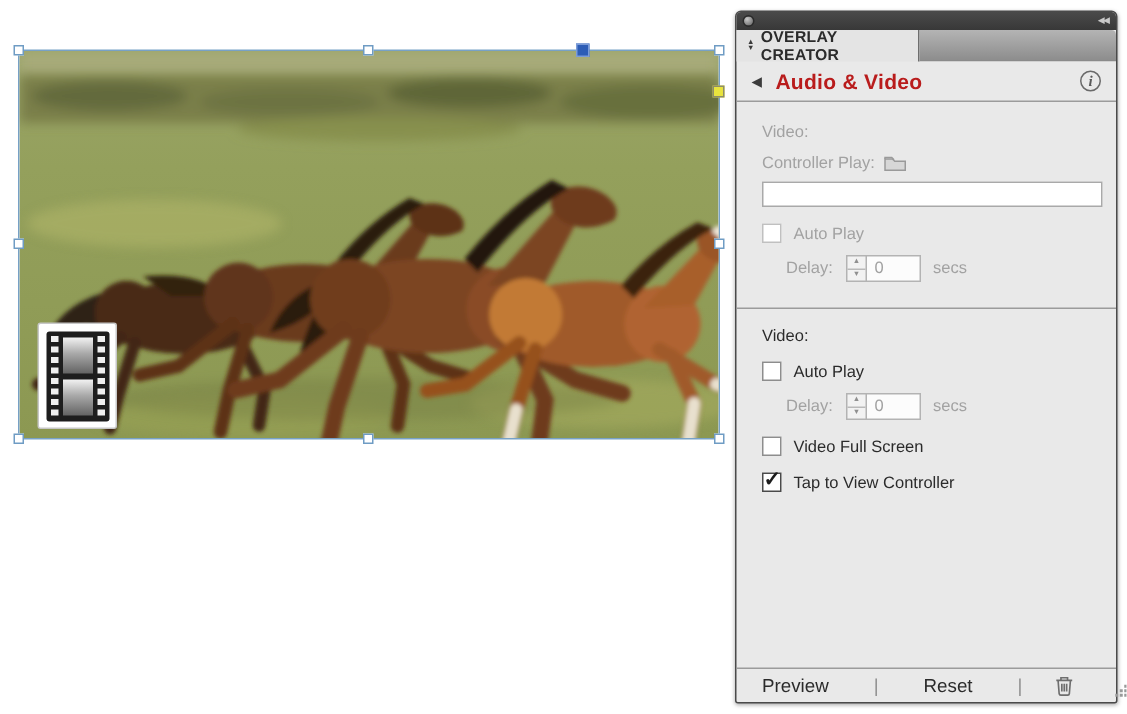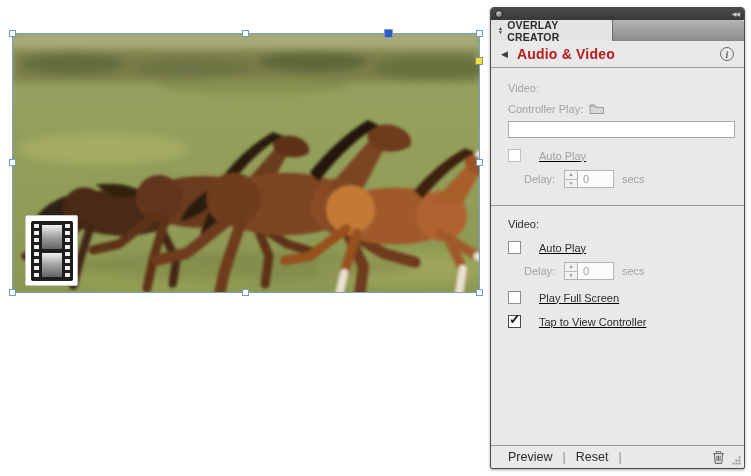--- a/index.html
+++ b/index.html
@@ -30,35 +30,35 @@
   .back-arrow{font-size:9px;color:#3c3c3c;margin-left:10px;cursor:pointer;}
   .sec-title{font-size:14px;font-weight:bold;color:#b91c1c;margin-left:9px;letter-spacing:.2px;}
   .info-btn{margin-left:auto;margin-right:10px;width:14px;height:14px;border:1px solid #6a6a6a;border-radius:50%;display:flex;align-items:center;justify-content:center;font-family:"Liberation Serif",serif;font-style:italic;font-weight:bold;font-size:10px;color:#5a5a5a;box-sizing:border-box;}
 
   .pbody{position:absolute;left:0;top:60px;right:0;bottom:22px;font-size:11px;}
   .dis{color:#a2a2a2;} .en{color:#2b2b2b;}
   .row{display:flex;align-items:center;}
   .lbl-audio{margin:14px 0 0 17px;}
   .row-cf{margin:9px 0 0 17px;gap:6px;}
   .cf-input{display:block;margin:6px 0 0 17px;width:219px;height:15px;border:1px solid #a9a9a9;background:#ffffff;font-size:11px;padding:0 3px;}
-  .row-cb{margin:11px 0 0 17px;gap:18px;text-decoration:underline;}
+  .row-cb{margin:11px 0 0 17px;gap:8px;}
   .chk{width:13px;height:13px;background:#ffffff;border:1px solid #8d8d8d;box-sizing:border-box;position:relative;flex:none;}
   .chk.c-dis{border-color:#c0c0c0;}
   .chk .tick{position:absolute;left:0px;top:-4px;font-size:14px;font-weight:bold;color:#1c1c1c;line-height:1;}
   .row-delay{margin:8px 0 0 33px;gap:0;}
   .delay-lbl{width:36px;}
   .stepper{width:14px;height:18px;border:1px solid #b3b3b3;box-sizing:border-box;display:flex;flex-direction:column;margin-left:4px;background:#f2f2f2;}
   .stepper span{flex:1;display:flex;align-items:center;justify-content:center;font-size:5px;color:#8f8f8f;line-height:1;}
   .stepper span:first-child{border-bottom:1px solid #b9b9b9;}
   .num-field{width:36px;height:18px;border:1px solid #b3b3b3;border-left:none;box-sizing:border-box;background:#fcfcfc;font-size:11px;display:flex;align-items:center;padding-left:5px;}
   .unit{margin-left:8px;}
   .divider{height:1px;background:#9b9b9b;margin-top:17px;}
   .lbl-video{margin:12px 0 0 17px;}
 
-  .pfooter{position:absolute;left:0;bottom:0;right:0;height:22px;border-top:1px solid #9b9b9b;display:flex;align-items:center;font-size:12.5px;color:#2b2b2b;}
+  .pfooter{position:absolute;left:0;bottom:0;right:0;height:22px;border-top:1px solid #9b9b9b;display:flex;align-items:center;font-size:12.5px;color:#2b2b2b;gap:20px;}
   .foot-btn{margin-left:17px;cursor:pointer;}
   .foot-sep{margin-left:10px;color:#8f8f8f;}
   .foot-btn+.foot-sep{margin-left:10px;}
   .trash{margin-left:auto;display:flex;align-items:center;}
   .grip{margin:6px 3px 0 6px;align-self:flex-end;}
   .folder-icon svg{display:block;}
 </style>
 </head>
 <body>
 
@@ -267,21 +267,21 @@
         <span class="stepper">
           <span>▲</span>
           <span>▼</span>
         </span>
         <span class="num-field dis">0</span>
         <span class="unit dis">secs</span>
       </div>
 
       <div class="row row-cb">
         <span class="chk"></span>
-        <span class="en">Play Full Screen</span>
+        <span class="en">Video Full Screen</span>
       </div>
 
       <div class="row row-cb">
         <span class="chk" style="border-color:#4a4a4a;">
           <span class="tick">✓</span>
         </span>
         <span class="en">Tap to View Controller</span>
       </div>
 
     </div>

